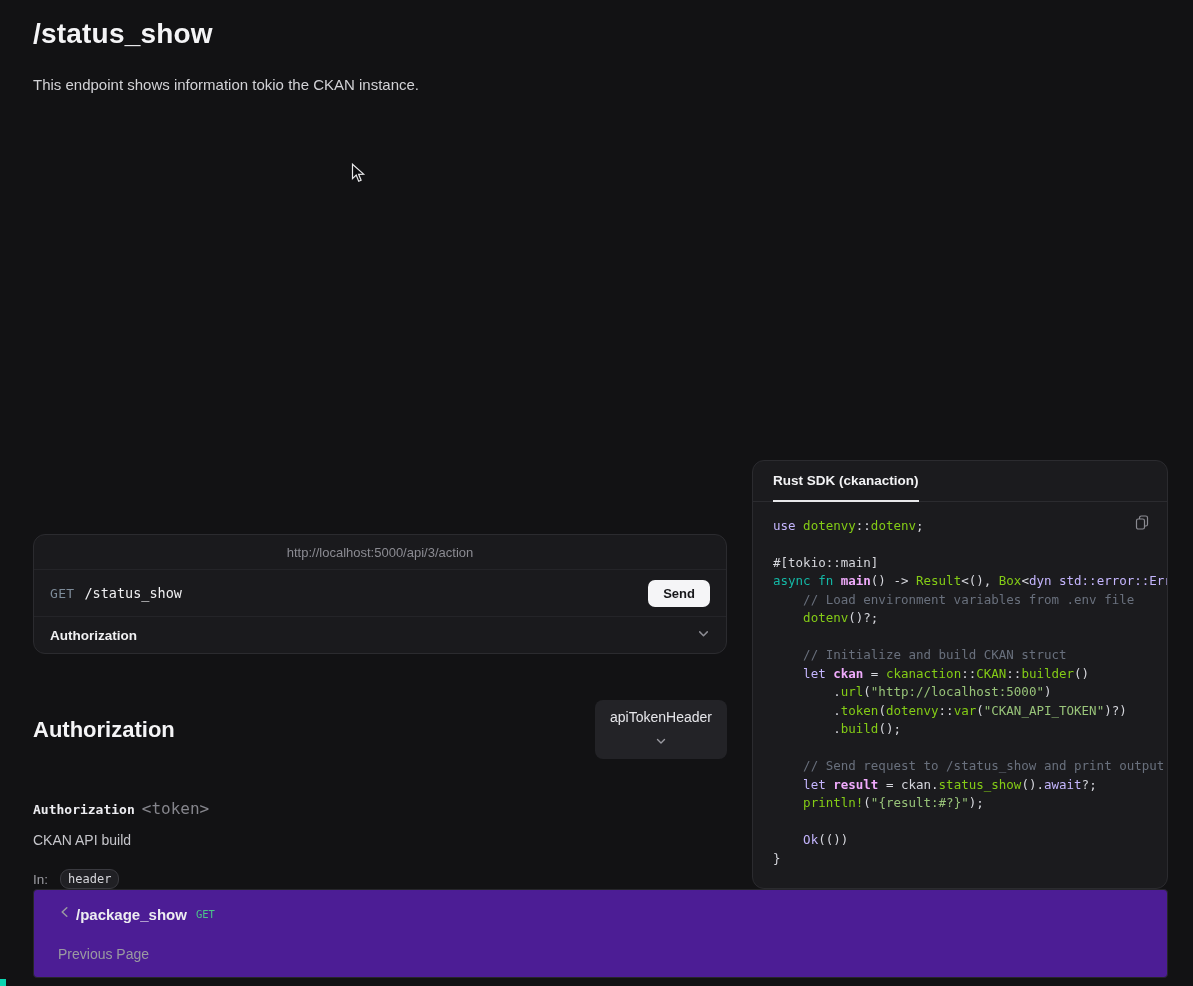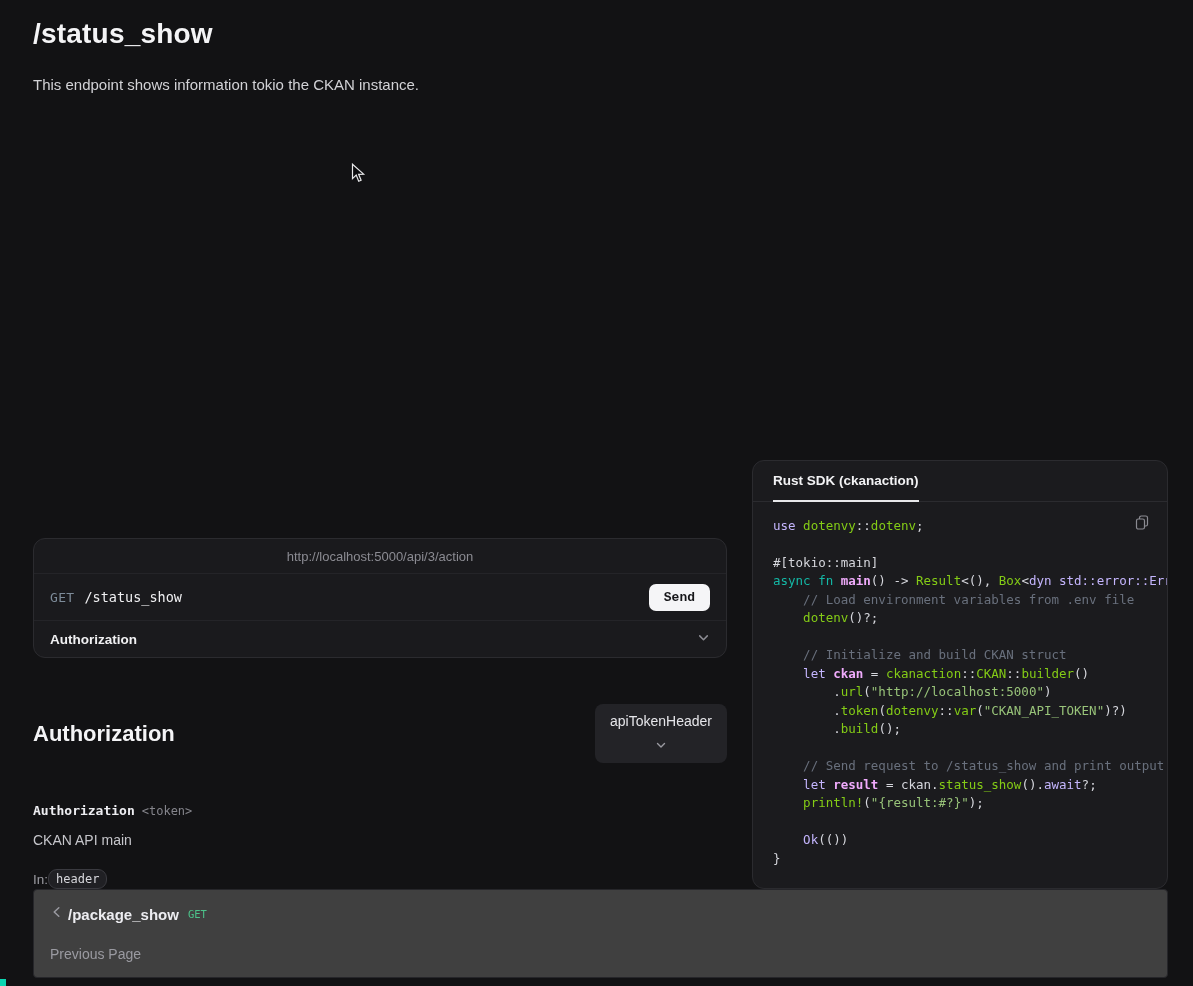--- a/index.html
+++ b/index.html
@@ -22,38 +22,38 @@
   .right-col { width:416px; }
 
   
   .request-card { background:#1a1a1d; border:1px solid #2b2b2f; border-radius:12px; overflow:hidden; }
   .addr-bar { height:35px; display:flex; align-items:center; justify-content:center;
               color:#8b8b92; font-size:13px; border-bottom:1px solid #242428; cursor:pointer; }
   .method-row { display:flex; align-items:center; gap:10px; padding:0 16px; height:46px; }
   .method { font-family:"DejaVu Sans Mono", monospace; font-size:13px; color:#7d8b99; letter-spacing:.3px; }
   .path { font-family:"DejaVu Sans Mono", monospace; font-size:13.5px; color:#f0f0f2; }
   .send-btn { margin-left:auto; background:#f5f5f7; color:#17171a; border:none; border-radius:7px;
-              font-family:Liberation Mono, monospace; font-size:13px; font-weight:600;
+              font-family:Liberation Sans, sans-serif; font-size:13px; font-weight:600;
               padding:6px 15px; cursor:pointer; }
   .auth-row { display:flex; align-items:center; justify-content:space-between;
               padding:0 16px; height:37px; border-top:1px solid #242428; cursor:pointer; }
   .auth-row-label { font-size:13.5px; font-weight:700; color:#f0f0f2; }
 
   
   .auth-section { margin-top:46px; }
   .auth-heading-row { display:flex; align-items:center; justify-content:space-between; }
   .auth-heading { margin:0; font-size:22px; font-weight:700; color:#f4f4f6; }
   .scheme-select { display:flex; align-items:center; gap:9px; background:#232327; border:none;
                    border-radius:8px; color:#e6e6ea; font-size:14px; padding:9px 15px;
                    font-family:"Liberation Sans",sans-serif; cursor:pointer;flex-direction:column; }
   .token-row { margin-top:40px; display:flex; align-items:baseline; gap:7px; }
   .token-name { font-family:"DejaVu Sans Mono", monospace; font-size:13px; font-weight:700; color:#ededf1; }
-  .token-type { font-family:"DejaVu Sans Mono", monospace; font-size:12px; color:#85858c; }
+  .token-type { font-family:"DejaVu Sans Mono", monospace; font-size:16px; color:#85858c; }
   .token-desc { margin-top:14px; font-size:14px; color:#c6c6cb; }
-  .in-row { margin-top:21px; display:flex; align-items:center; gap:0; font-size:13.5px; color:#9a9aa1; }
+  .in-row { margin-top:21px; display:flex; align-items:center; gap:12px; font-size:13.5px; color:#9a9aa1; }
   .chip { font-family:"DejaVu Sans Mono", monospace; font-size:12px; color:#d6d6db;
           background:#202024; border:1px solid #3a3a40; border-radius:9px; padding:2px 7px; }
 
   
   .sdk-card { background:#1b1b1e; border:1px solid #2b2b2f; border-radius:12px; overflow:hidden; }
   .sdk-header { padding:0 20px; height:41px; display:flex; border-bottom:1px solid #2b2b2f; }
   .sdk-tab { display:flex; align-items:center; font-size:13.5px; font-weight:700; color:#f2f2f4;
              border-bottom:2px solid #e8e8ea; margin-bottom:-1px; cursor:pointer; }
   .code-wrap { position:relative; padding:15px 0 20px 20px; }
   .copy-btn { position:absolute; top:9px; right:14px; background:none; border:none; padding:4px; cursor:pointer; }
@@ -61,22 +61,22 @@
           white-space:pre; overflow:hidden; color:#d6d7dd; }
   .tok-kw  { color:#c4b5fd; }
   .tok-kw2 { color:#14b8a6; }
   .tok-ty  { color:#84cc16; }
   .tok-str { color:#98c379; }
   .tok-com { color:#69707d; }
   .tok-pl  { color:#d6d7dd; }
   .tok-fn  { color:#f0abfc; font-weight:700; }
 
   
-  .footer-card { background:#404040; border:1px solid #26262a; border-radius:4px;
-                 padding:15px 16px; cursor:pointer; }
+  .footer-card { background:#4c1d95; border:1px solid #26262a; border-radius:4px;
+                 padding:15px 24px; cursor:pointer; }
   .footer-top { display:flex; align-items:center; gap:4px; }
   .prev-path { font-size:15px; font-weight:700; color:#ededf1; }
   .prev-method { font-family:"DejaVu Sans Mono", monospace; font-size:10.5px; color:#4cc38a; margin-left:5px; }
   .prev-label { margin-top:23px; font-size:14px; color:#9a9aa1; }
 
   .mouse-cursor { position:absolute; left:351px; top:163px; pointer-events:none; }
   .corner-badge { position:absolute; left:0; bottom:0; width:6px; height:7px; background:#0bd6b2; }
 </style>
 </head>
 <body>
@@ -119,21 +119,21 @@
                   <path d="M2.5 4.5 L6 8 L9.5 4.5" stroke="#9a9aa1" stroke-width="1.4" stroke-linecap="round" stroke-linejoin="round"></path>
                 </svg>
             </span>
           </button>
         </div>
 
         <div class="token-row">
           <span class="token-name">Authorization</span>
           <span class="token-type">&lt;token&gt;</span>
         </div>
-        <div class="token-desc">CKAN API main</div>
+        <div class="token-desc">CKAN API build</div>
         <div class="in-row">
           <span>In:</span>
           <span class="chip">header</span>
         </div>
       </div>
 
     </div>
 
     <div class="right-col">
       <div class="sdk-card">

